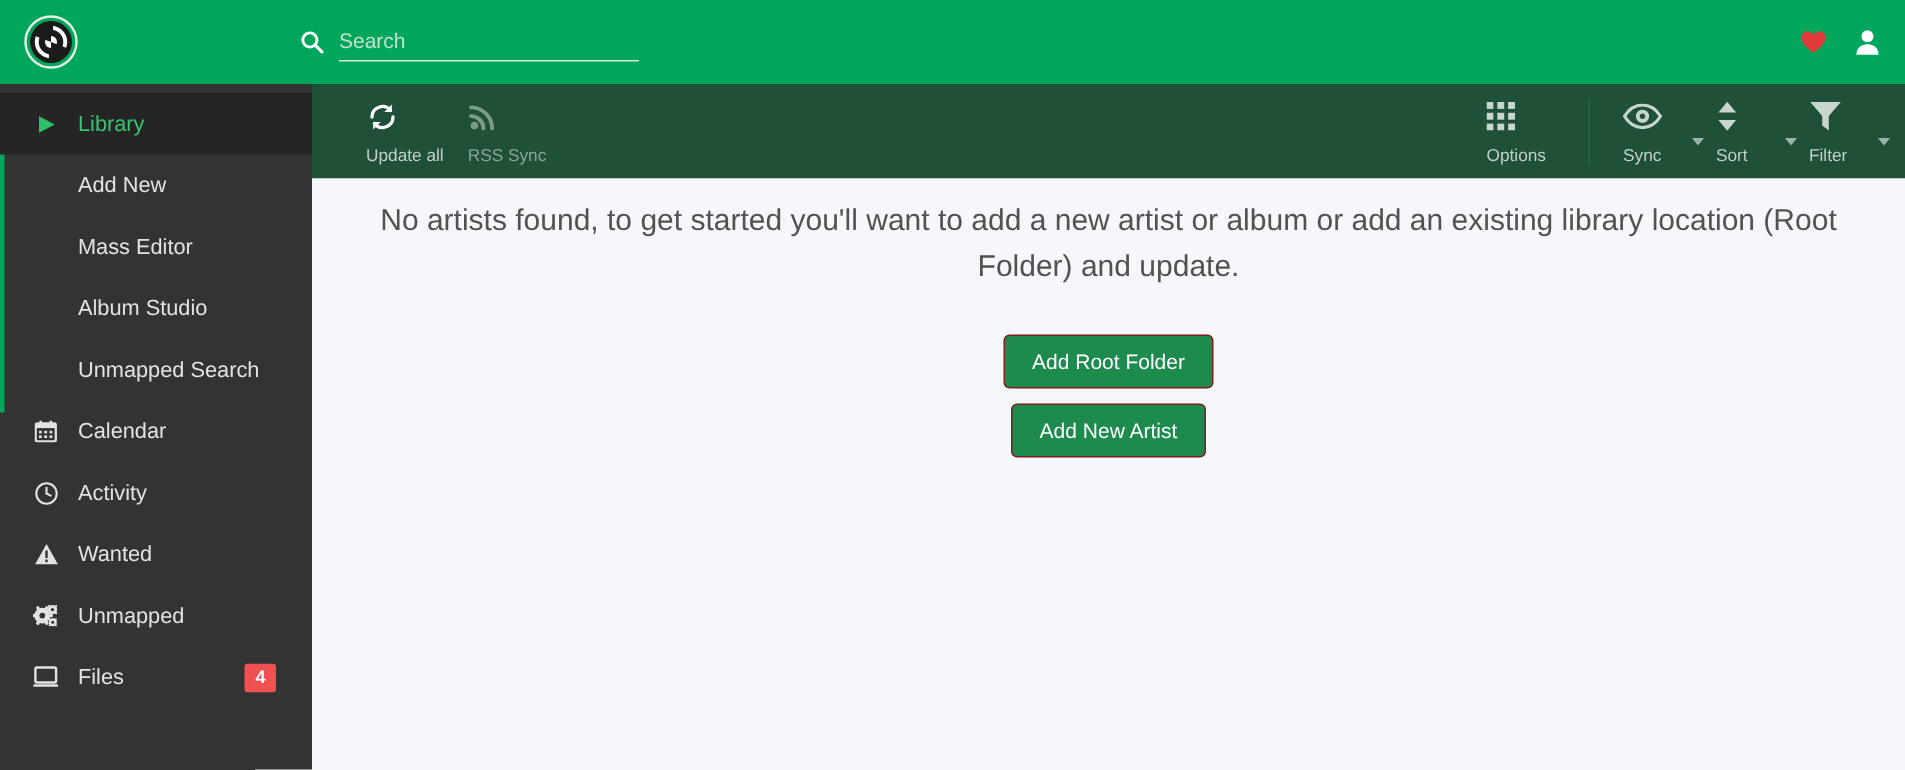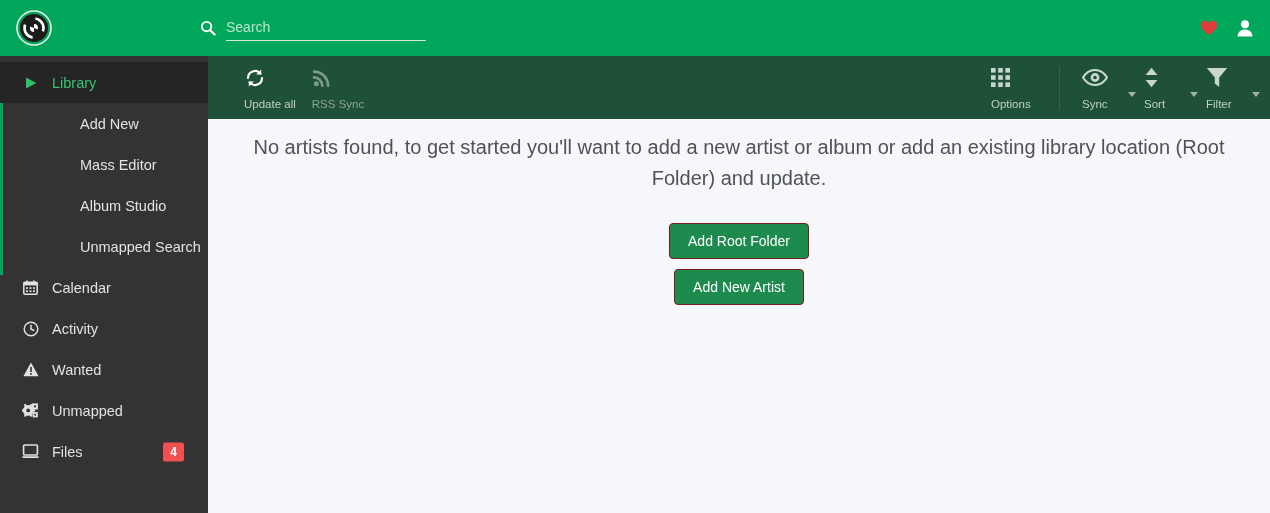--- a/index.html
+++ b/index.html
@@ -52,21 +52,21 @@
     display: flex; align-items: center; justify-content: center; flex: 0 0 17px;
   }
   .nav-item .nav-ico svg { display: block; }
   .nav-item.active { background: #252525; color: #35c46f; }
   .accent-bar {
     position: absolute; left: 0; top: 6px; width: 3px; height: 213px;
     background: #00a65a;
   }
   .sub-item {
     display: flex; align-items: center; height: 41px;
-    padding-left: 52px; color: #e1e2e3; font-size: 14.5px; cursor: pointer; margin-left: 28px;
+    padding-left: 52px; color: #e1e2e3; font-size: 14.5px; cursor: pointer;
   }
   .badge {
     position: absolute; right: 24px; top: 50%; transform: translateY(-50%);
     background: #f05050; color: #fff; font-size: 12px; font-weight: bold;
     padding: 2px 7px; border-radius: 2px; line-height: 15px;
   }
 
   
   .toolbar {
     position: absolute; top: 56px; left: 208px; width: 1062px; height: 63px;

